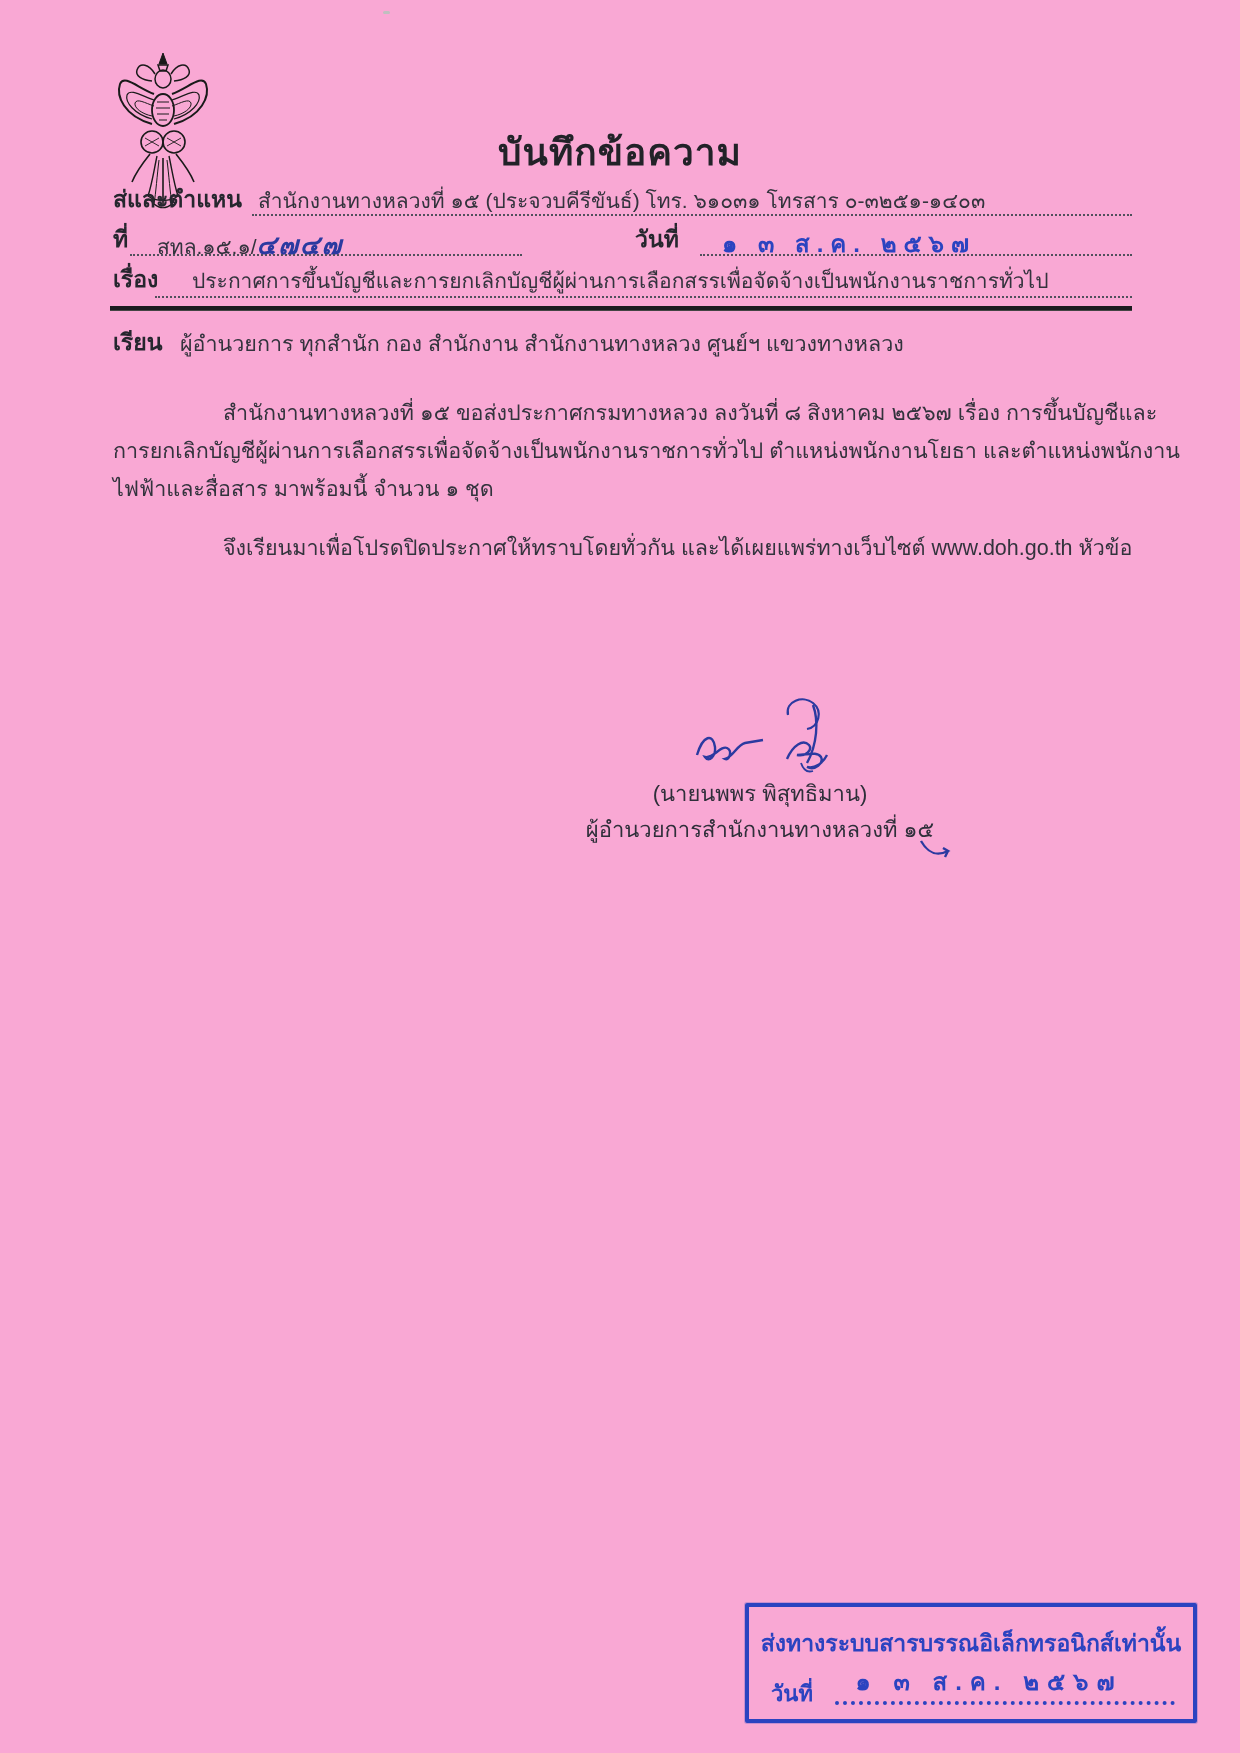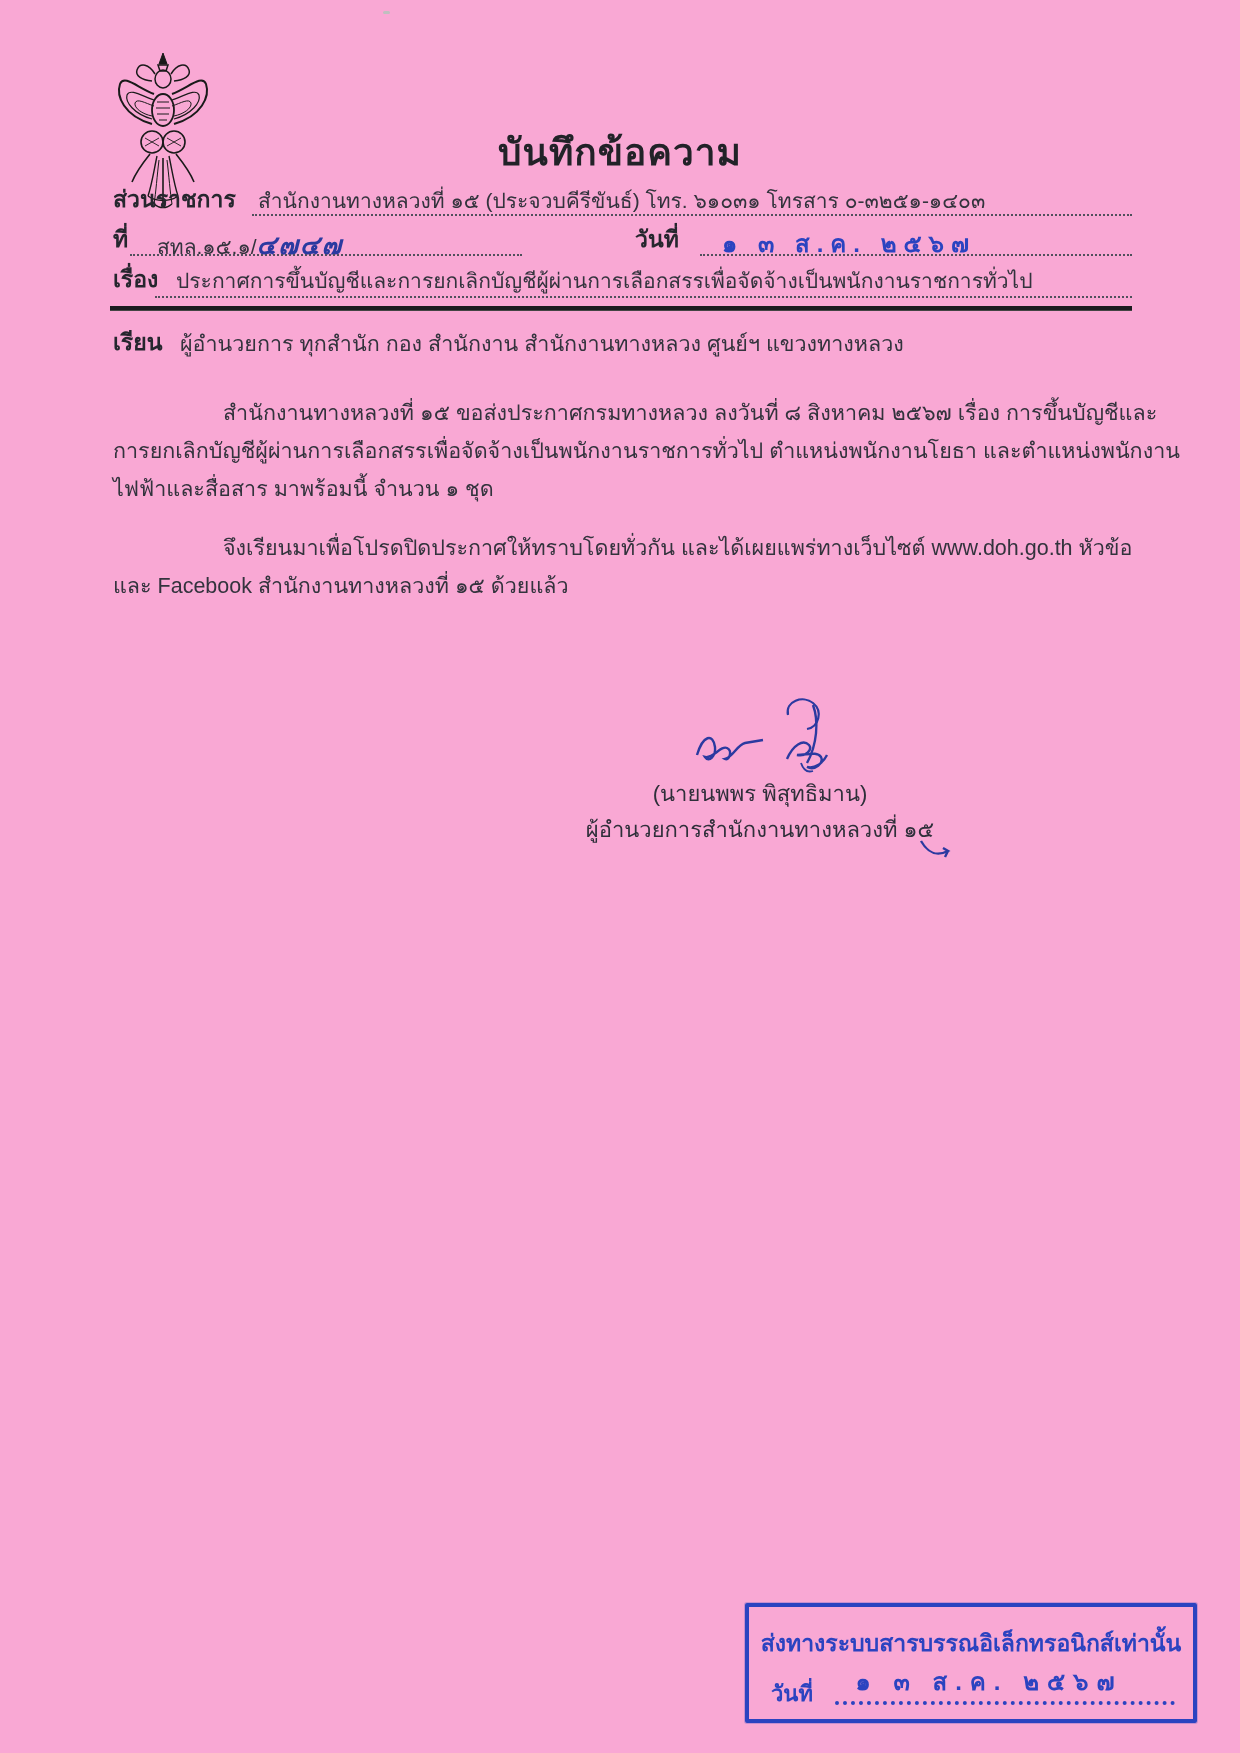--- a/index.html
+++ b/index.html
@@ -84,49 +84,48 @@
       <path d="M51 108 C51 124 51 140 51 156" stroke-width="1.6"></path>
       <path d="M47 110 C45 126 44 142 42 154" stroke-width="1"></path>
       <path d="M55 110 C57 126 58 142 60 154" stroke-width="1"></path>
       <path d="M36 146 C44 152 58 152 66 146" stroke-width="1.4"></path>
       <path d="M42 154 C48 159 54 159 60 154" stroke-width="1.2"></path>
     </svg>
   </div>
 
   <div class="title">บันทึกข้อความ</div>
 
-  <div class="abs lbl" style="left:113px;top:181px;">ส่วนราชการ</div>
+  <div class="abs lbl" style="left:113px;top:181px;">ส่และตำแหน</div>
   <div class="abs val" style="left:258px;top:184px;">สำนักงานทางหลวงที่ ๑๕  (ประจวบคีรีขันธ์) โทร. ๖๑๐๓๑  โทรสาร ๐-๓๒๕๑-๑๔๐๓</div>
   <div class="dotline" style="left:252px;top:214px;width:880px;"></div>
 
   <div class="abs lbl" style="left:113px;top:221px;">ที่</div>
   <div class="abs val" style="left:157px;top:224px;"><span>สทล.๑๕.๑/</span><span class="handwrite">๔๗๔๗</span></div>
   <div class="dotline" style="left:130px;top:254px;width:392px;"></div>
   <div class="abs lbl" style="left:635px;top:221px;">วันที่</div>
   <div class="abs bluestamp" style="left:722px;top:224px;">๑ ๓ ส.ค. ๒๕๖๗</div>
   <div class="dotline" style="left:700px;top:254px;width:432px;"></div>
 
   <div class="abs lbl" style="left:113px;top:261px;">เรื่อง</div>
-  <div class="abs val" style="left:176px;top:264px;">ประกาศการขึ้นบัญชีและการยกเลิกบัญชีผู้ผ่านการเลือกสรรเพื่อจัดจ้างเป็นพนักงานราชการทั่วไป</div>
+  <div class="abs val" style="left:192px;top:264px;">ประกาศการขึ้นบัญชีและการยกเลิกบัญชีผู้ผ่านการเลือกสรรเพื่อจัดจ้างเป็นพนักงานราชการทั่วไป</div>
   <div class="dotline" style="left:155px;top:296px;width:977px;"></div>
 
   <div class="thickrule" style="left:110px;top:306px;width:1022px;"></div>
 
   <div class="abs lbl" style="left:113px;top:324px;">เรียน</div>
   <div class="abs val" style="left:180px;top:326px;font-size:21.5px;">ผู้อำนวยการ ทุกสำนัก กอง สำนักงาน สำนักงานทางหลวง ศูนย์ฯ แขวงทางหลวง</div>
 
   <div class="para" style="top:394px;">
     <div class="pline indent">สำนักงานทางหลวงที่ ๑๕ ขอส่งประกาศกรมทางหลวง ลงวันที่ ๘ สิงหาคม ๒๕๖๗ เรื่อง การขึ้นบัญชีและ</div>
     <div class="pline">การยกเลิกบัญชีผู้ผ่านการเลือกสรรเพื่อจัดจ้างเป็นพนักงานราชการทั่วไป ตำแหน่งพนักงานโยธา และตำแหน่งพนักงาน</div>
     <div class="pline">ไฟฟ้าและสื่อสาร มาพร้อมนี้ จำนวน ๑ ชุด</div>
   </div>
 
   <div class="para" style="top:529px;">
     <div class="pline indent">จึงเรียนมาเพื่อโปรดปิดประกาศให้ทราบโดยทั่วกัน และได้เผยแพร่ทางเว็บไซต์ www.doh.go.th หัวข้อ</div>
-    <div class="pline">และ Facebook สำนักงานทางหลวงที่ ๑๕ ด้วยแล้ว</div>
   </div>
 
   <div class="abs" style="left:685px;top:693px;width:190px;height:90px;">
     <svg width="190" height="90" viewBox="0 0 190 90" fill="none" stroke="#2b3aa0">
 
       <path d="M103 22 C100 8 118 2 128 10 C138 18 134 34 122 36" stroke-width="2.2"></path>
 
       <path d="M12 62 C18 42 28 40 30 54 C31 63 24 70 20 64 C28 66 36 52 42 55 C48 58 44 68 40 66 C48 64 52 52 60 50 L78 47" stroke-width="2.4"></path>
 
       <path d="M128 12 C134 28 132 52 122 70" stroke-width="2.4"></path>

